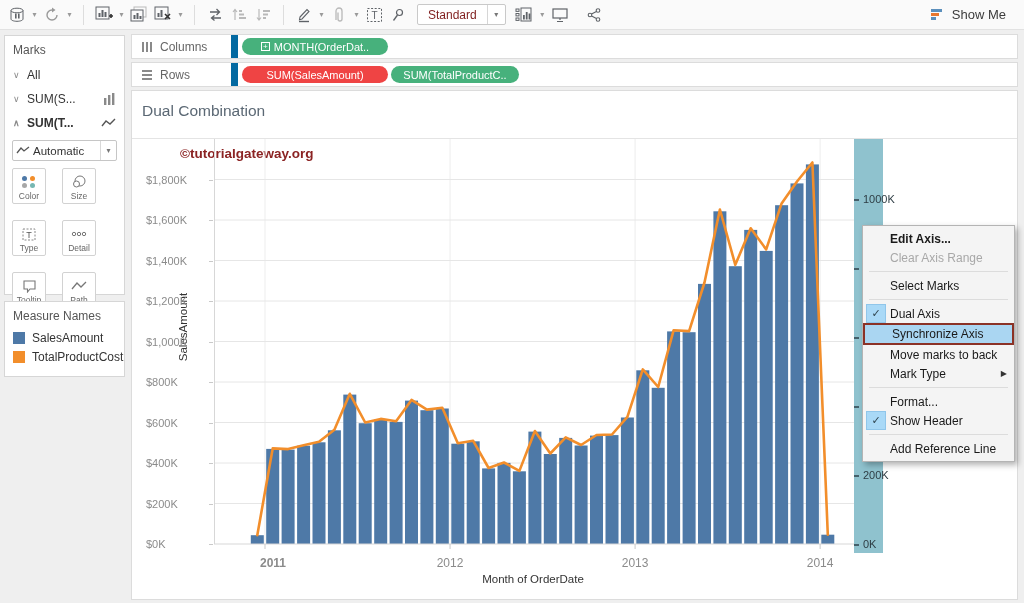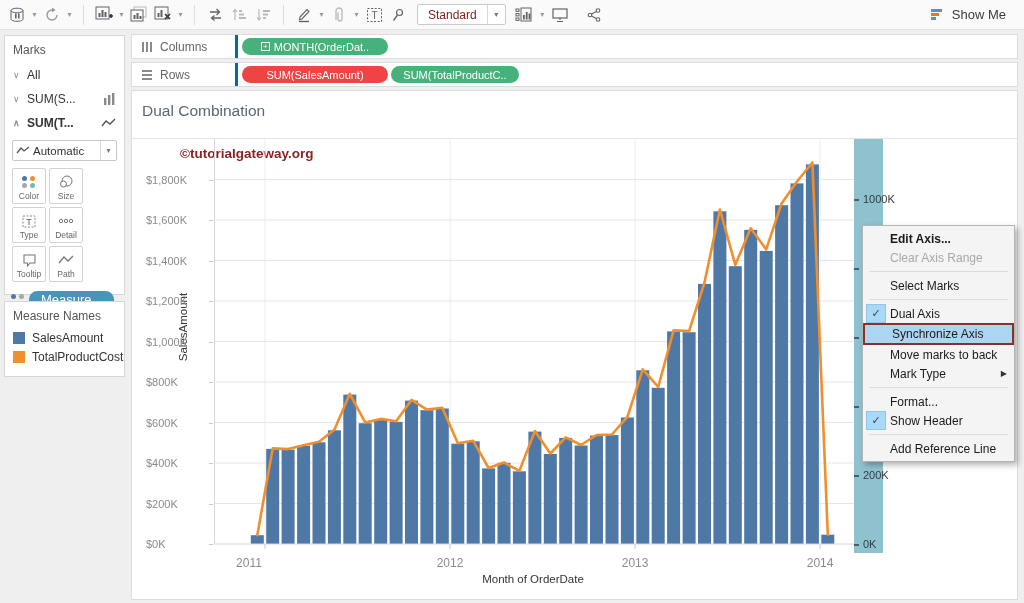--- a/index.html
+++ b/index.html
@@ -25,35 +25,35 @@
   .marks-card { top:4px; height:260px; }
   .card-title { font-size:12px; color:#555; padding:7px 0 6px 8px; }
   .mark-row { display:flex; align-items:center; height:24px; padding:0 8px; font-size:12px; color:#333; }
   .mark-row .chev { font-size:9px; color:#8a8a8a; width:14px; }
   .mark-row .grow { flex:1; }
   .mark-row.active { font-weight:bold; }
   .auto-select { display:flex; align-items:center; border:1px solid #c6c6c6; border-radius:2px; height:21px; margin:5px 7px 6px 7px; background:#fff; }
   .auto-select .zig { width:20px; display:flex; justify-content:center; }
   .auto-select .lbl { flex:1; font-size:11.5px; color:#333; }
   .auto-select .dd { width:16px; height:100%; border-left:1px solid #d8d8d8; display:flex; align-items:center; justify-content:center; font-size:8px; color:#777; }
-  .btn-grid { display:flex; flex-wrap:wrap; gap:3px; padding:1px 7px; }
+  .btn-grid { display:flex; flex-wrap:wrap; gap:16px; padding:1px 7px; }
   .mk-btn { width:34px; height:36px; border:1px solid #d2d2d2; border-radius:2px; background:#fff; display:flex; flex-direction:column; align-items:center; justify-content:flex-end; padding-bottom:2px; }
   .mk-btn .ic { height:18px; display:flex; align-items:center; justify-content:center; }
   .mk-btn .bl { font-size:8.5px; color:#666; }
   .enc-row { display:flex; align-items:center; gap:4px; padding:8px 4px 0 6px; }
   .dots4 { display:grid; grid-template-columns:6px 6px; grid-gap:2px; }
   .dots4 i { width:5px; height:5px; border-radius:50%; display:block; }
   .pill-blue { height:17px; border-radius:9px; color:#fff; font-size:13px; display:flex; align-items:center; justify-content:center; padding:0 12px; box-shadow:0 1px 1px rgba(0,0,0,.25); }
   .mn-card { top:270px; height:76px; }
   .legend-row { display:flex; align-items:center; gap:7px; padding:2px 0 3px 8px; font-size:12px; color:#333; }
   .legend-row .sw { width:12px; height:12px; display:block; }
 
   
   .shelf { position:absolute; left:131px; width:887px; height:25px; background:#fff; border:1px solid #dcdcdc; display:flex; align-items:center; }
-  .shelf-label { width:106px; display:flex; align-items:center; gap:7px; padding-left:9px; font-size:12px; color:#666; align-self:stretch; border-right:3px solid #0369a1; }
+  .shelf-label { width:106px; display:flex; align-items:center; gap:7px; padding-left:9px; font-size:12px; color:#666; align-self:stretch; border-right:7px solid #0369a1; }
   .pills { display:flex; gap:3px; padding-left:4px; }
   .pill { height:17px; border-radius:9px; color:#fff; font-size:11px; display:flex; align-items:center; justify-content:center; gap:4px; padding:0 10px;
           background-image:radial-gradient(rgba(255,255,255,.28) 1px, transparent 1.2px); background-size:4px 4px; }
   .plusbox { width:9px; height:9px; border:1px solid #fff; font-size:8px; line-height:7px; text-align:center; color:#fff; display:inline-block; }
 
   
   .sheet { position:absolute; left:131px; top:90px; width:887px; height:510px; background:#fff; border:1px solid #dcdcdc; }
   .sheet-title { position:absolute; left:10px; top:11px; font-size:15.5px; color:#5b6874; }
   .title-divider { position:absolute; left:0; right:0; top:47px; height:1px; background:#e4e4e4; }
   .watermark { position:absolute; left:48px; top:55px; font-size:13.5px; font-weight:bold; color:#8b2323; }
@@ -461,21 +461,21 @@
       <div class="rtickmark" style="left: 722px; top: 384px;"></div>
       <div class="rtick" style="left: 731px; top: 378px;">200K</div>
       <div class="rtickmark" style="left: 722px; top: 315px;"></div>
       <div class="rtick" style="left: 731px; top: 309px;">400K</div>
       <div class="rtickmark" style="left: 722px; top: 246px;"></div>
       <div class="rtick" style="left: 731px; top: 240px;">600K</div>
       <div class="rtickmark" style="left: 722px; top: 177px;"></div>
       <div class="rtick" style="left: 731px; top: 171px;">800K</div>
       <div class="rtickmark" style="left: 722px; top: 108px;"></div>
       <div class="rtick" style="left: 731px; top: 102px;">1000K</div>
-      <div class="xtick" style="left: 97px; top: 465px;">2011</div>
+      <div class="xtick" style="left: 121px; top: 465px; font-weight: bold;">2011</div>
       <div class="xtick" style="left: 298.05px; top: 465px;">2012</div>
       <div class="xtick" style="left: 483.09px; top: 465px;">2013</div>
       <div class="xtick" style="left: 668.13px; top: 465px;">2014</div>
     </div>
 </div>
 
 <div class="context-menu" id="ctx-menu">
     <div class="menu-item bold">
       <span class="gutter"></span>
       <span class="ml">Edit Axis...</span>

